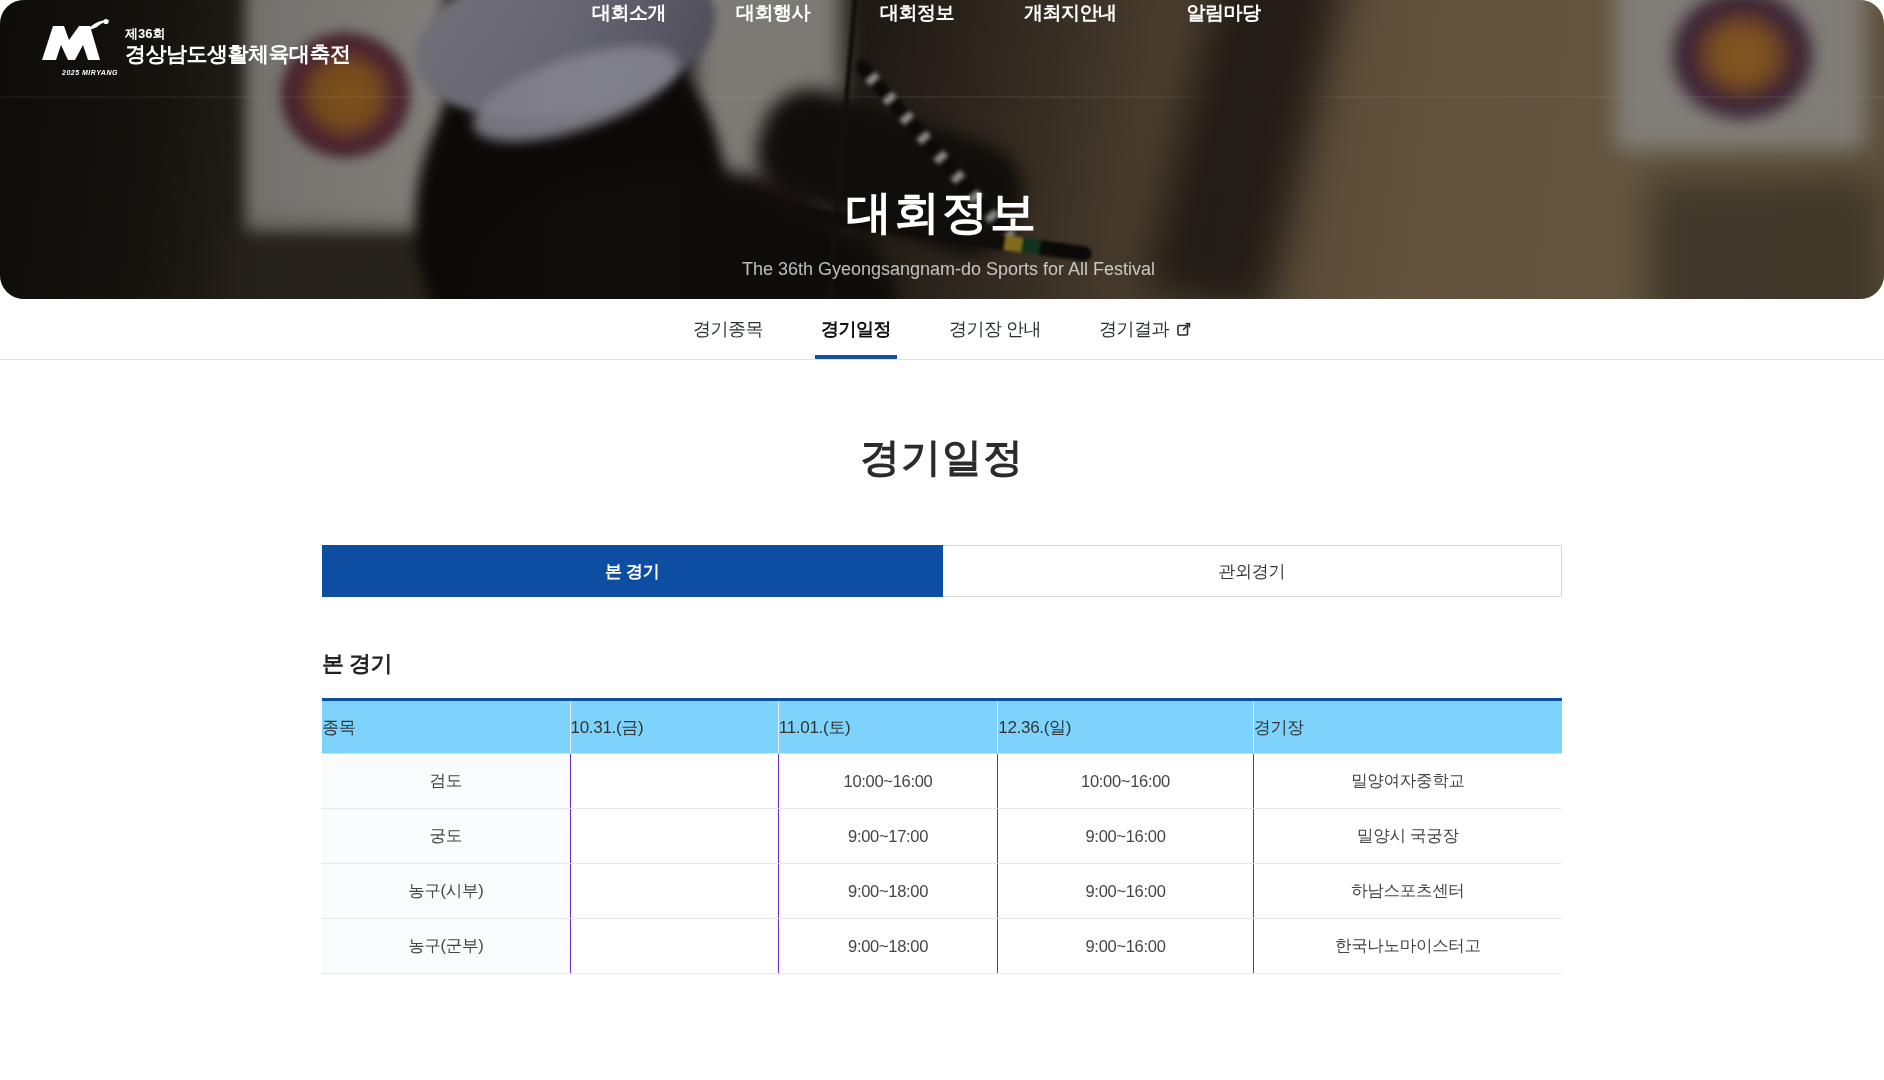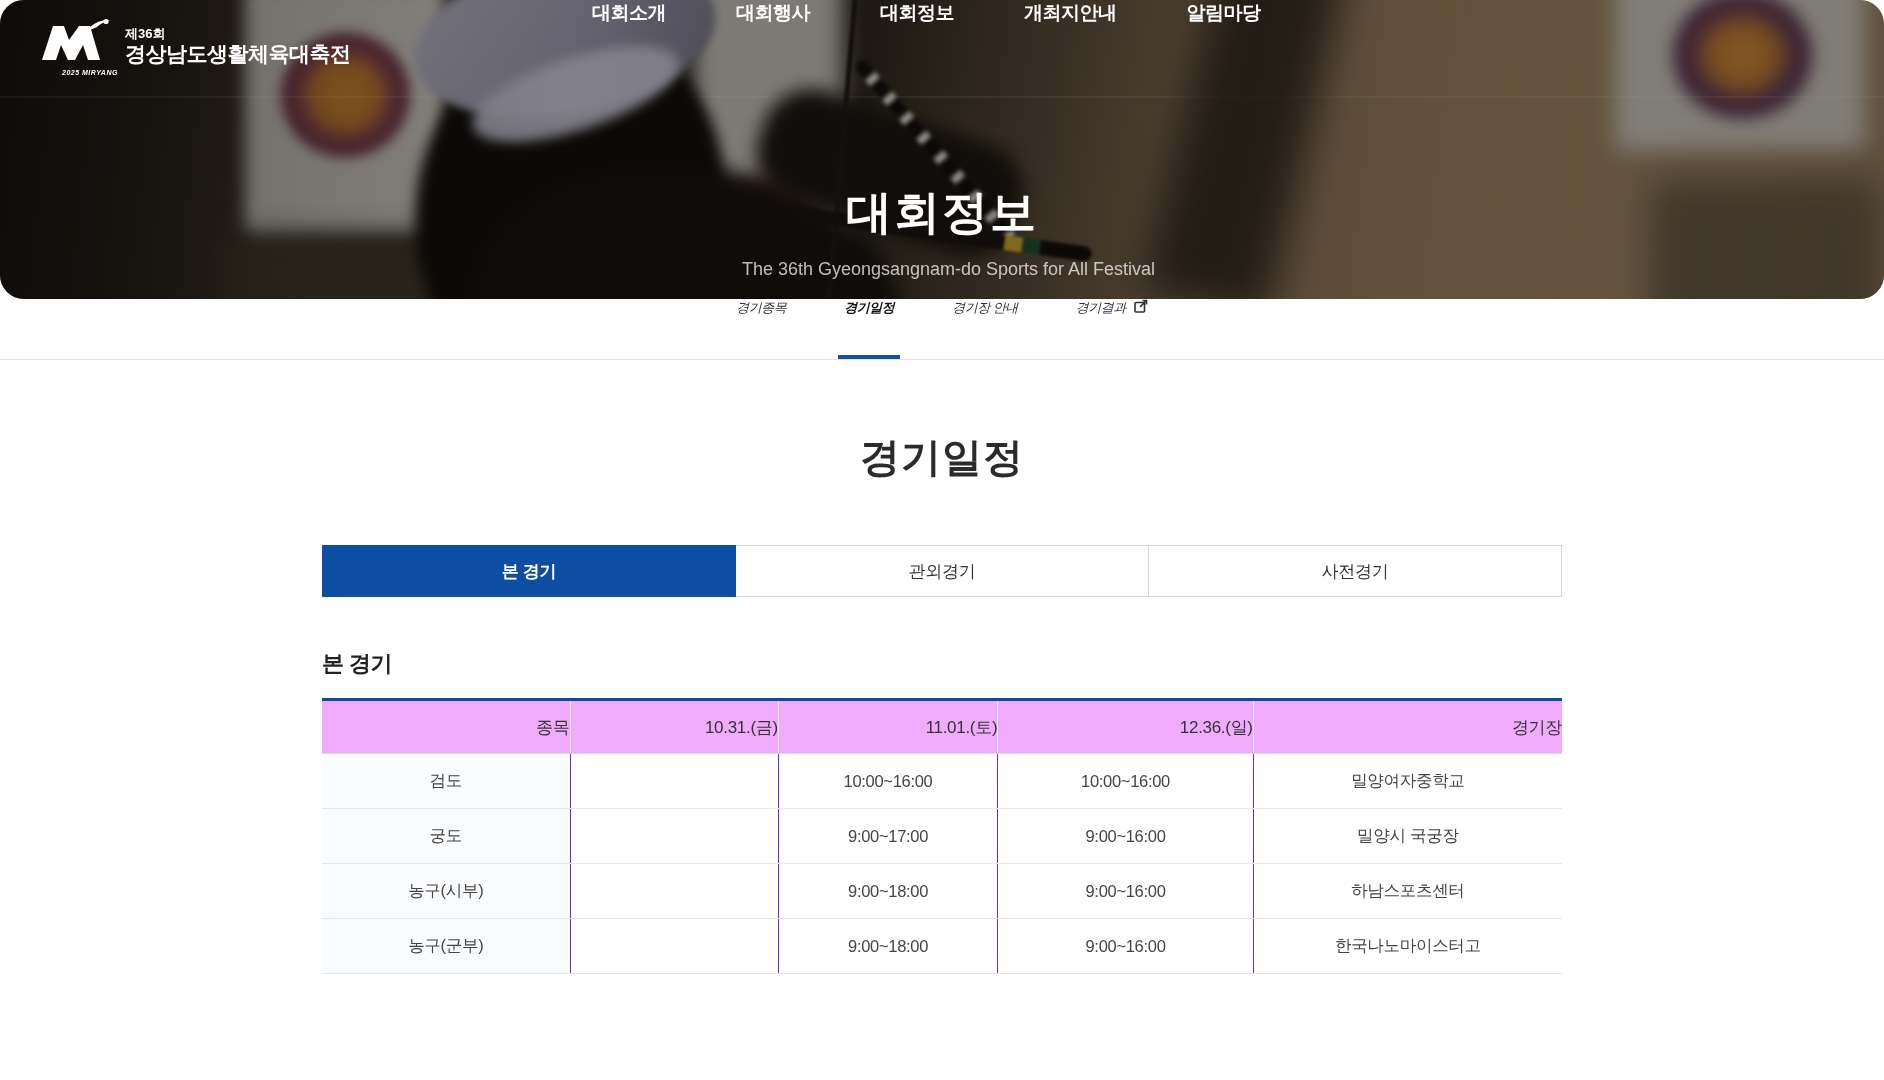--- a/index.html
+++ b/index.html
@@ -60,43 +60,43 @@
   .gnb-item { color:#fff; font-size:19px; font-weight:700; letter-spacing:-.5px; cursor:pointer; white-space:nowrap; }
 
   
   .hero-text { position:absolute; left:0; right:0; top:182px; z-index:4; text-align:center; }
   .hero-title { color:#fff; font-size:46px; font-weight:800; letter-spacing:2px; }
   .hero-subtitle { margin-top:15px; color:rgba(255,255,255,.72); font-size:18px; font-weight:400;padding-left:13px; }
 
   
   .subnav { height:61px; background:#fff; border-bottom:1px solid #e2e2e2;
             display:flex; justify-content:center; align-items:stretch; gap:58px; }
-  .subnav-item { display:flex; align-items:flex-start; gap:6px; font-size:13px; color:#2a2f38;
-            font-weight:500; cursor:pointer; position:relative; letter-spacing:-.5px;font-style:italic; }
+  .subnav-item { display:flex; align-items:center; gap:6px; font-size:18px; color:#2a2f38;
+            font-weight:500; cursor:pointer; position:relative; letter-spacing:-.5px; }
   .subnav-item.active { color:#111; font-weight:700; }
   .subnav-item.active::after { content:""; position:absolute; left:-6px; right:-6px; bottom:0;
             height:4px; background:#15519e; }
   .ext-icon { width:14px; height:14px; margin-left:2px; }
 
   
   .content { width:1240px; margin:0 auto; }
   .page-title { margin-top:70px; text-align:center; font-size:40px; font-weight:800;
                 color:#2b2b2b; letter-spacing:1px; }
   .type-tabs { margin-top:60px; display:flex; height:52px; }
   .type-tab { flex:1; display:flex; align-items:center; justify-content:center;
               background:#fff; border:1px solid #d8d8d8; font-size:17px; color:#333;
               cursor:pointer; letter-spacing:-.3px; }
   .type-tab + .type-tab { margin-left:-1px; }
   .type-tab.active { background:#0d4ea3; border-color:#0d4ea3; color:#fff; font-weight:700; z-index:1; }
 
   .section-title { margin-top:52px; font-size:22px; font-weight:700; color:#222; letter-spacing:-.5px; }
 
   table.schedule { width:100%; margin-top:19px; border-collapse:collapse; border-top:3px solid #0d4ea3; }
-  .schedule th { height:54px; background:#f0abfc; font-size:17px; font-weight:500; color:#333;
-                 border-bottom:1px solid #d8dde4; border-left:1px solid #e6eaf0; text-align:right; letter-spacing:-.3px; }
+  .schedule th { height:54px; background:#7dd3fc; font-size:17px; font-weight:500; color:#333;
+                 border-bottom:1px solid #d8dde4; border-left:1px solid #e6eaf0; text-align:left; letter-spacing:-.3px; }
   .schedule td { height:55px; font-size:16.5px; color:#444; text-align:center;
                  border-bottom:1px solid #e4e7ec; border-left:1px solid #6d28d9; letter-spacing:-.3px; }
   .schedule th:first-child, .schedule td:first-child { border-left:0; }
   .schedule td:first-child { background:#fafbfc; }
 </style>
 </head>
 <body>
 
 <div class="hero">
   <div class="layer target-paper tp-left"></div>
@@ -169,21 +169,20 @@
     </svg>
   </div>
 </div>
 
 <main class="content">
   <h1 class="page-title">경기일정</h1>
 
   <div class="type-tabs">
     <div class="type-tab active">본 경기</div>
     <div class="type-tab">관외경기</div>
-    <div class="type-tab">사전경기</div>
   </div>
 
   <h2 class="section-title">본 경기</h2>
 
   <table class="schedule">
     <colgroup>
       <col style="width:20%">
         <col style="width:16.8%">
         <col style="width:17.7%">
         <col style="width:20.6%">

